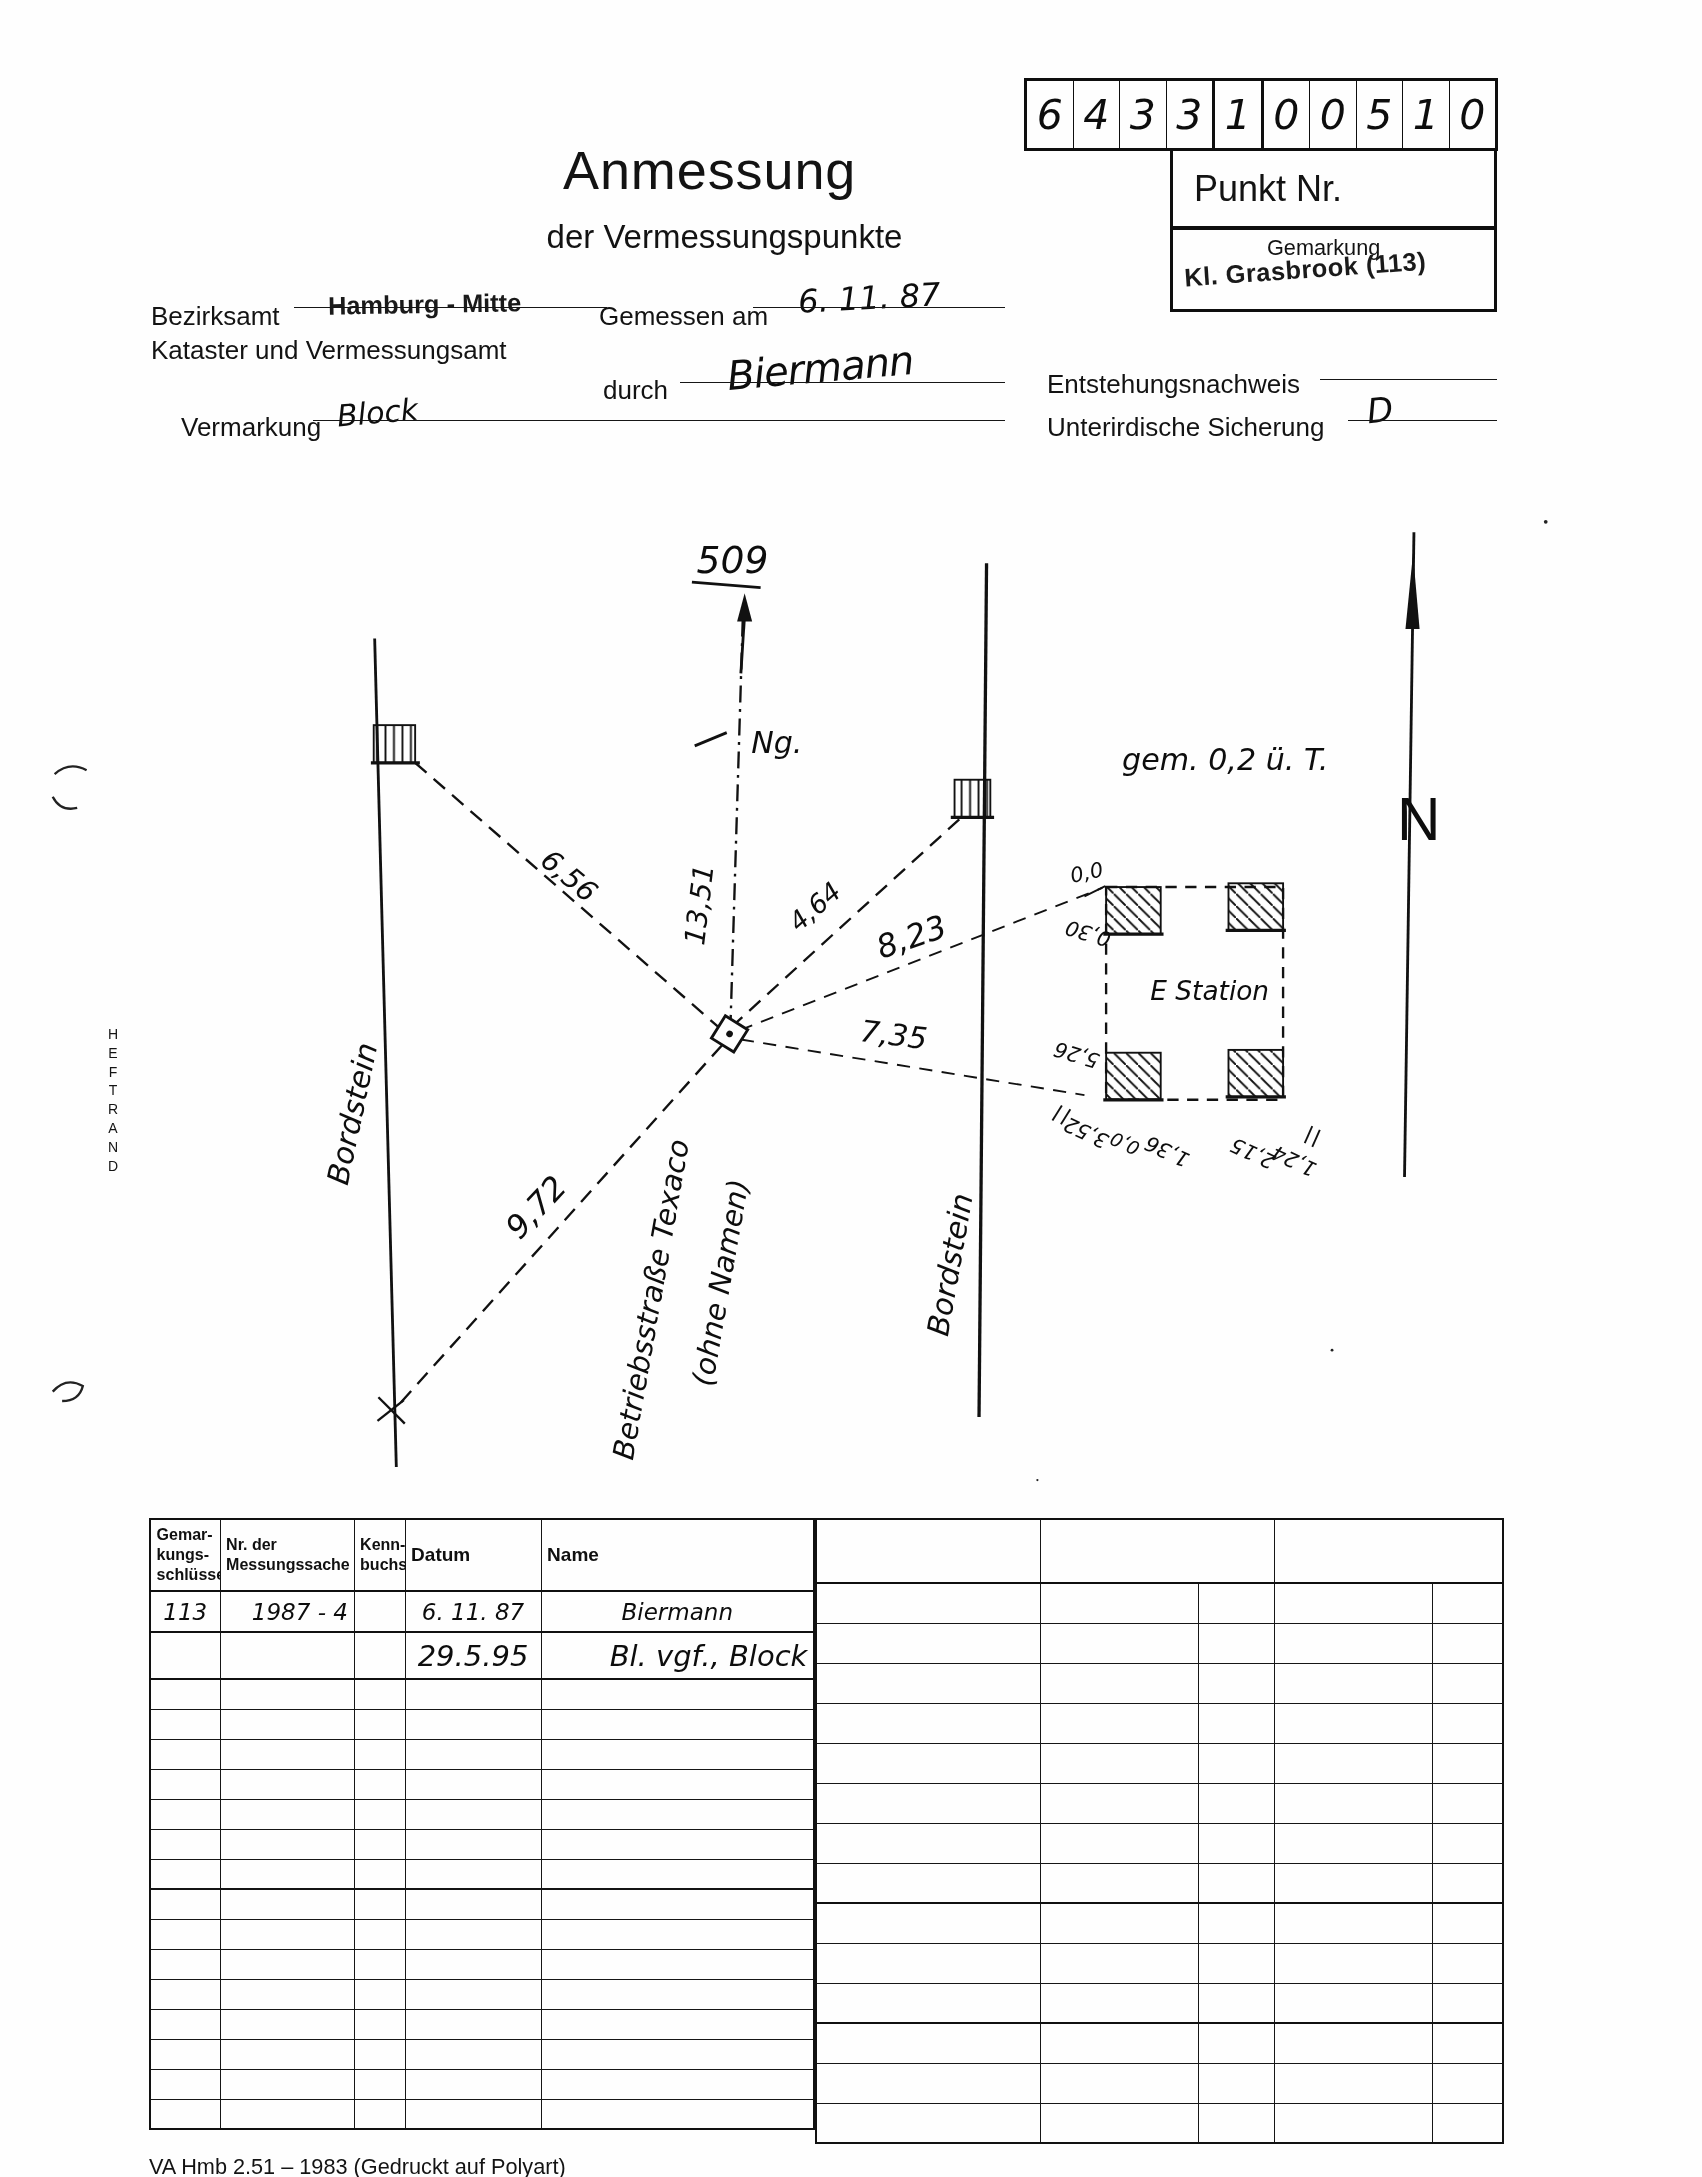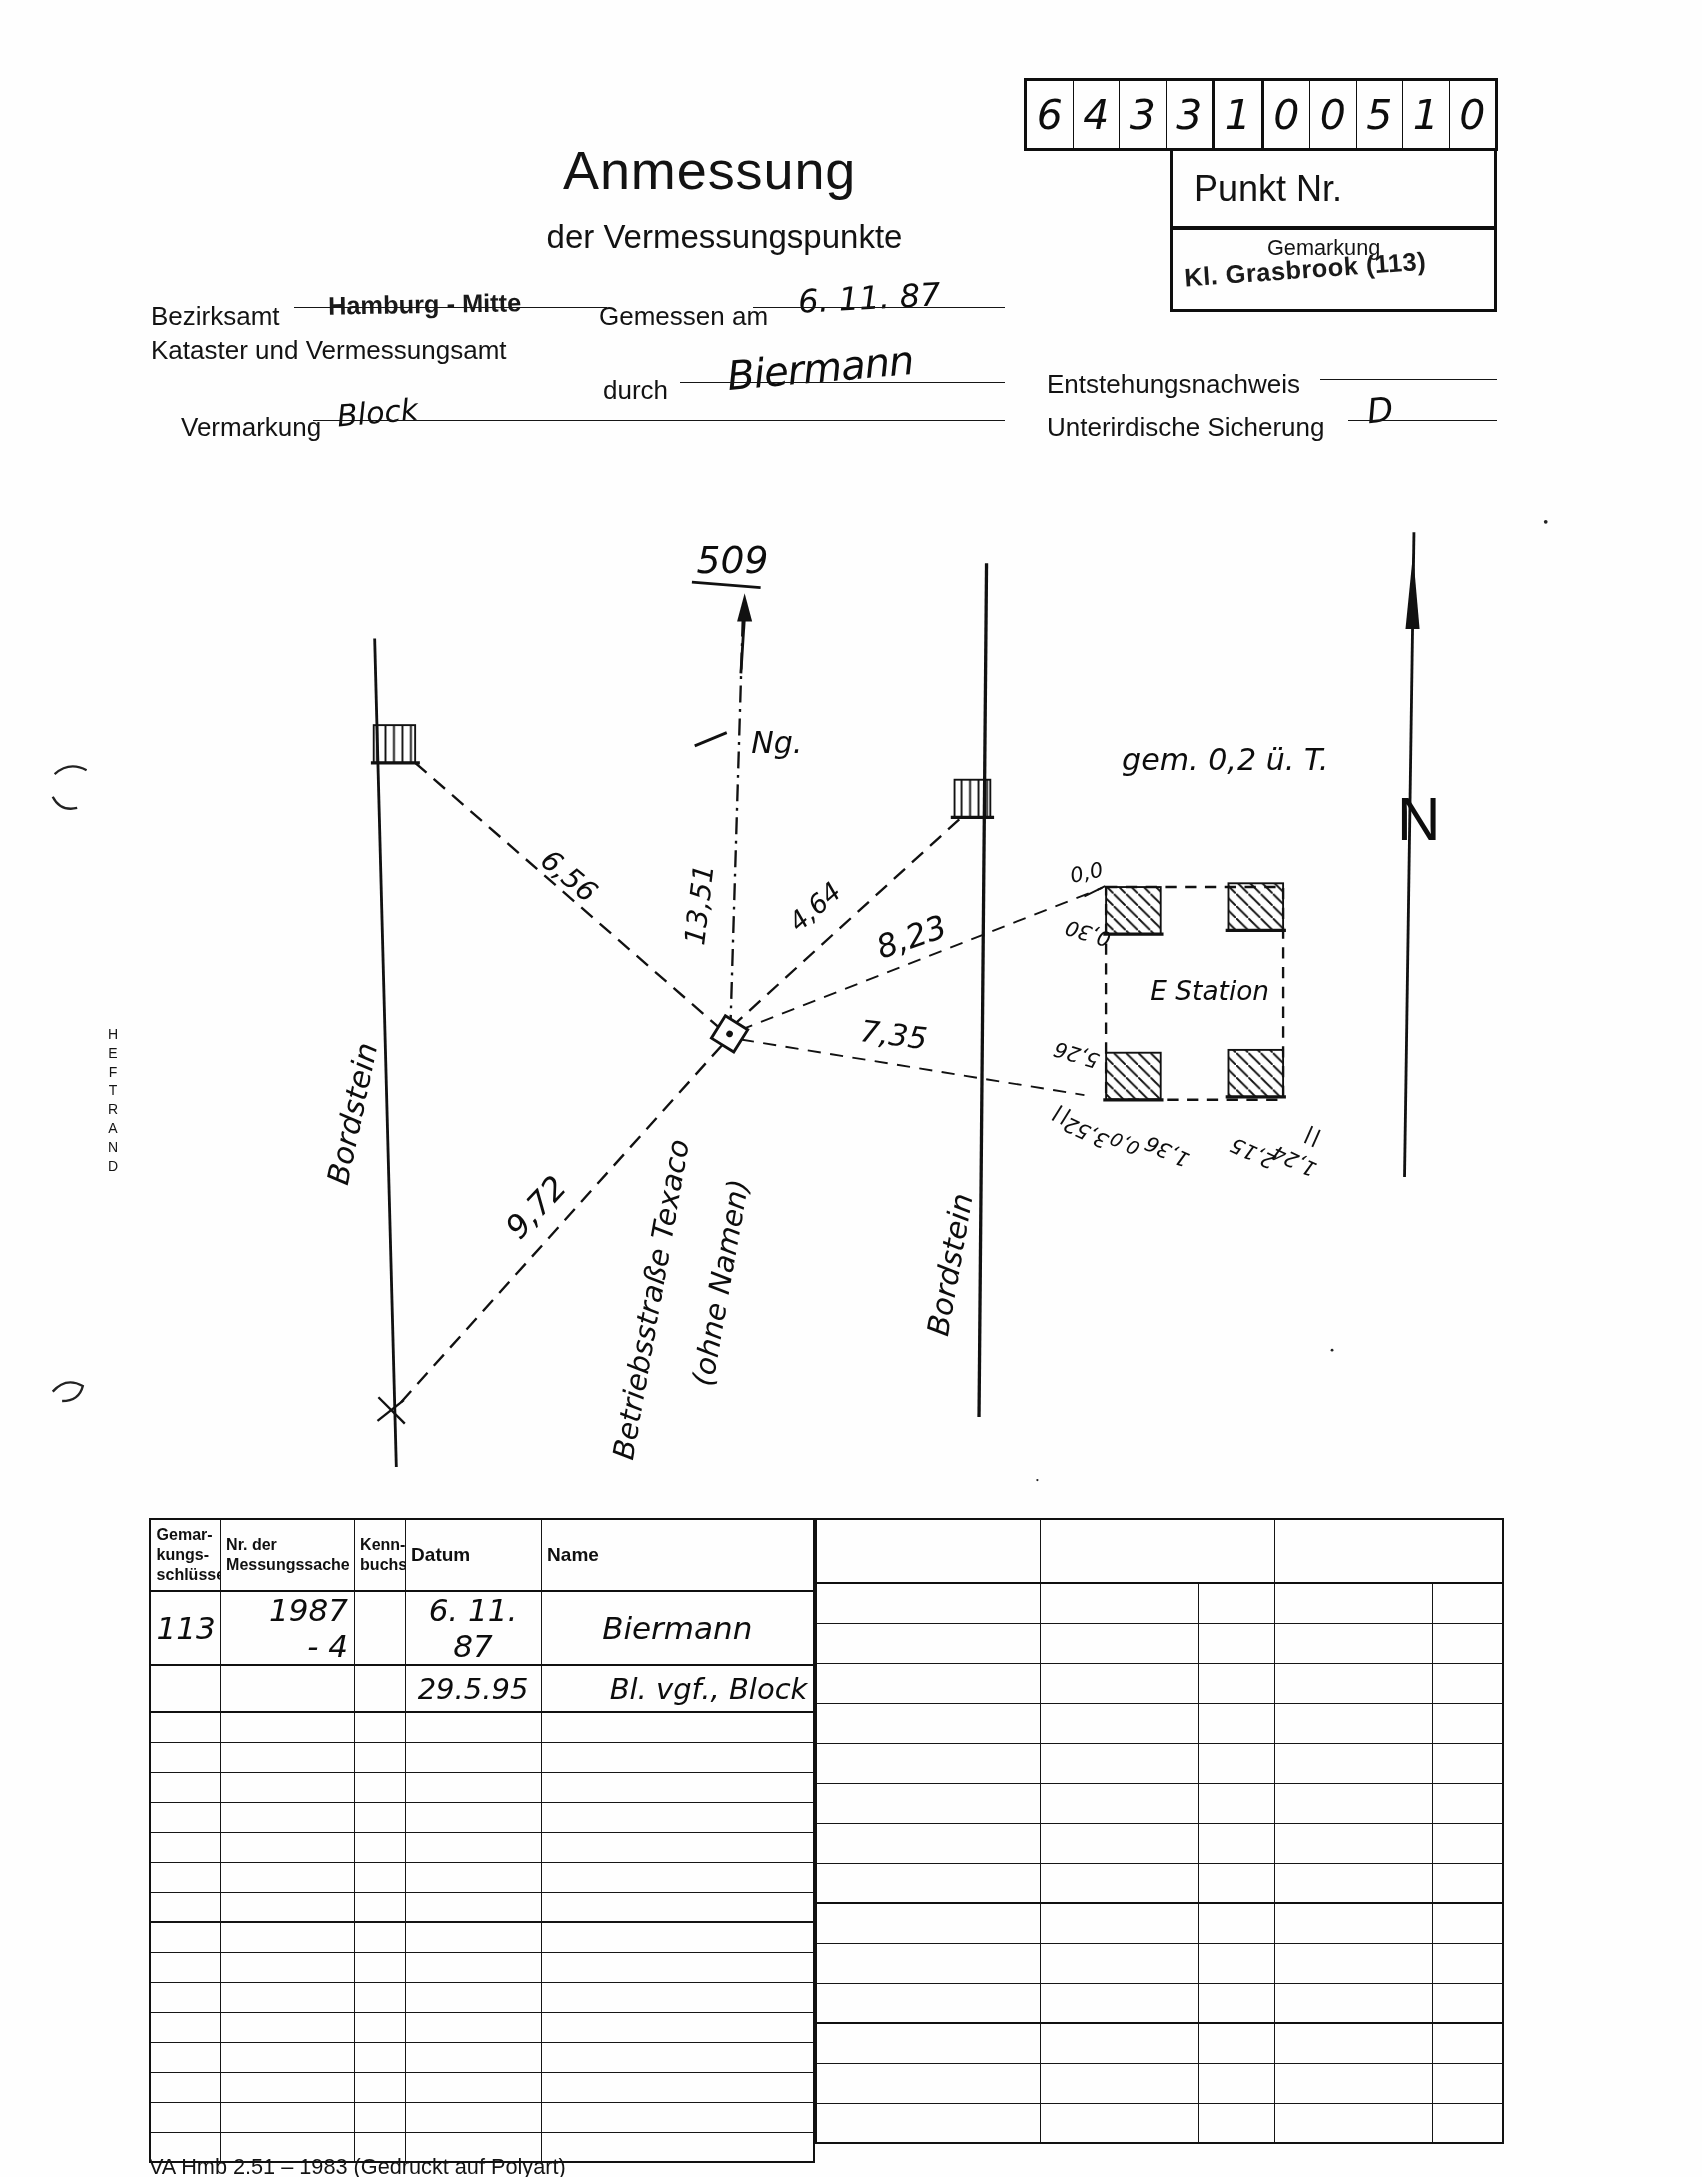--- a/index.html
+++ b/index.html
@@ -34,21 +34,21 @@
   table{border-collapse:collapse;}
   .dtable{position:absolute;table-layout:fixed;border:2.8px solid #111;}
   .dtable td,.dtable th{border:1.4px solid #161616;padding:0 5.6px;vertical-align:middle;overflow:hidden;}
   .dtable th{font-size:16px;font-weight:bold;text-align:left;white-space:pre-line;line-height:1.25;}
   .dtable .big-h{font-size:19px;}
   .head-row th{border-bottom:2.8px solid #0f0f0f;}
   .lt .filled td{border-bottom:2.4px solid #101010;}
   .lt tr:nth-child(9) td{border-bottom:2.1px solid #141414;}
   .rt tr:nth-child(8) td{border-bottom:2.4px solid #101010;}
   .rt tr:nth-child(11) td{border-bottom:2.4px solid #101010;}
-  .cell-hand{font-size:31px;text-align:center;}
+  .cell-hand{font-size:23px;text-align:center;}
   .cell-hand.left{text-align:right;padding-left:30px;}
   .cell-hand.big{font-size:29px;}
 
   .heftrand{left:105px;top:1026px;writing-mode:vertical-lr;text-orientation:upright;
     font-size:14px;letter-spacing:2.8px;color:#141414;}
   .footer{left:149px;top:2154px;font-size:21.7px;}
   svg.overlay{position:absolute;left:0;top:0;pointer-events:none;}
   svg text{fill:#0d0d0d;}
   .svg-hand{font-family:"DejaVu Sans",sans-serif;font-style:italic;}
   .svg-print{font-family:"Liberation Sans",sans-serif;}

